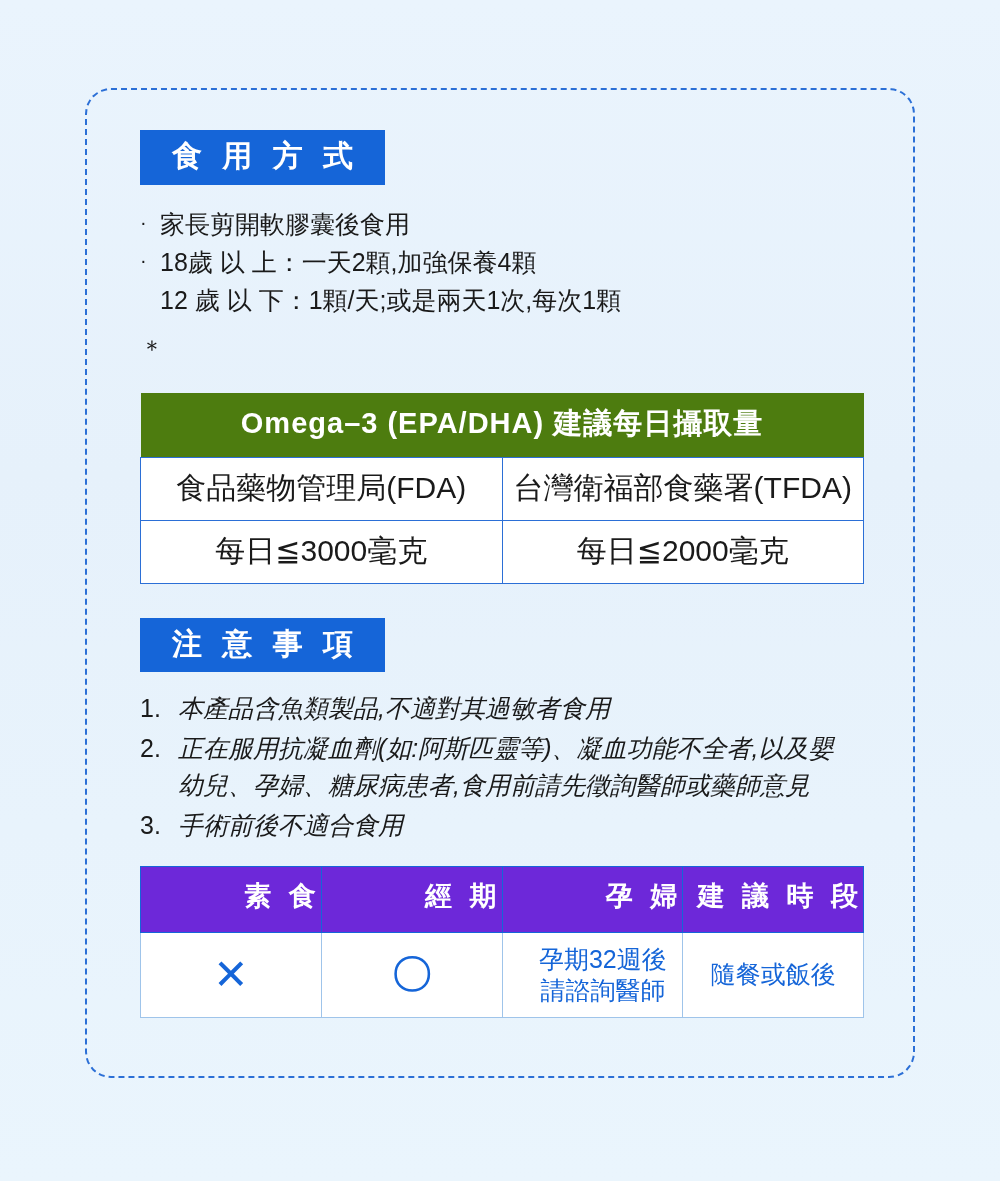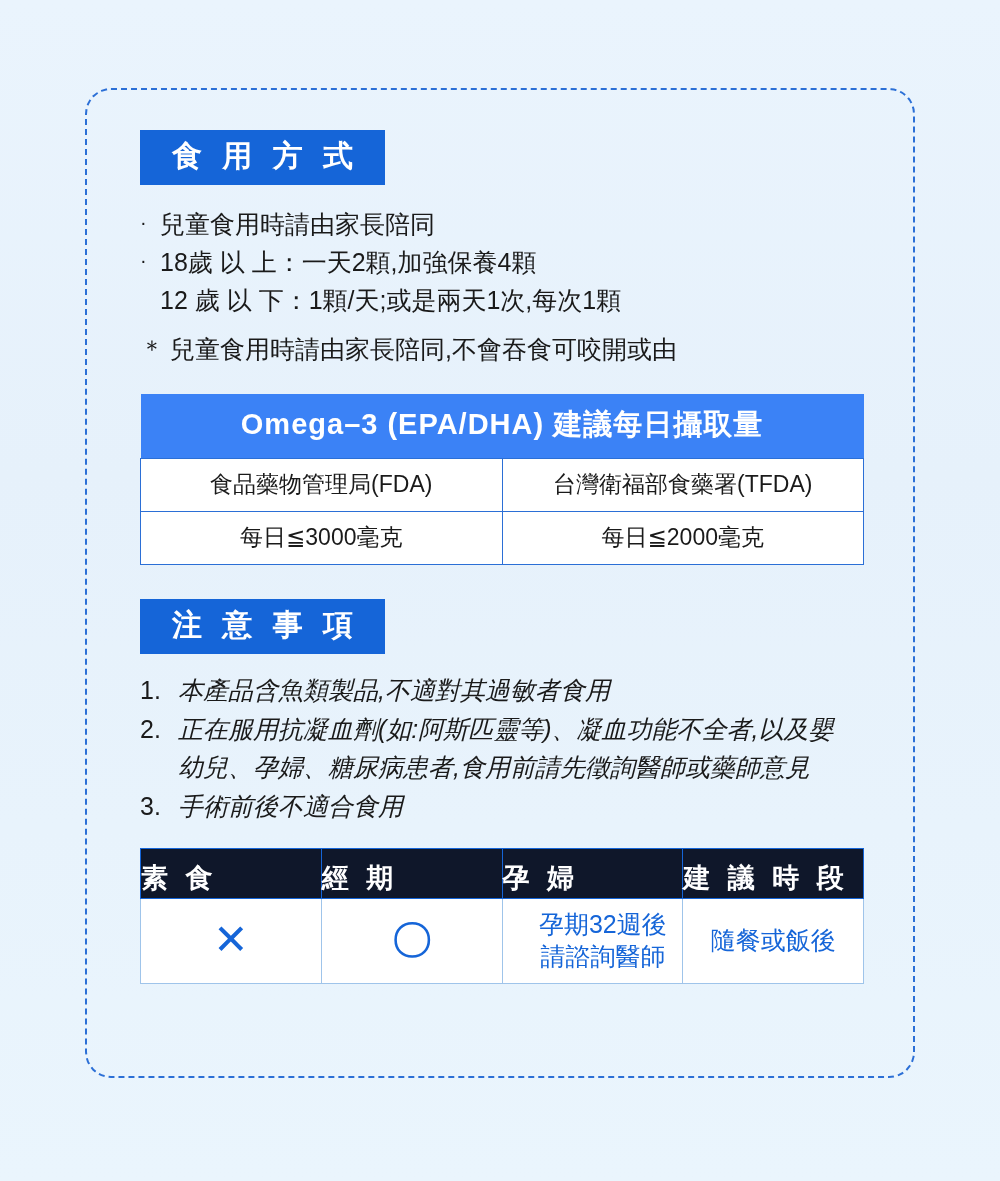--- a/index.html
+++ b/index.html
@@ -91,32 +91,32 @@
   .note-body .line2 { margin-left: 16px; }
 
   
   .omega-table {
     margin-top: 26px;
     width: 724px;
     border-collapse: collapse;
     table-layout: fixed;
   }
   .omega-table .hdr {
-    background: #3b82f6;
+    background: #4d7c0f;
     color: #fff;
     font-size: 29px;
     font-weight: bold;
     text-align: center;
     padding: 11px 0 13px;
     letter-spacing: 1px;
   }
   .omega-table td {
     border: 1px solid #2b6fd6;
     text-align: center;
-    font-size: 23px;
+    font-size: 30px;
     padding: 10px 0 11px;
     background: #ffffff;
     color: #1a1a1a;
   }
   .omega-table tr.hdr-row td {
     border: none;
   }
 
   
   .notice-title-wrap { margin-top: 34px; }
@@ -141,28 +141,28 @@
   .ol-text .cont { display: block; }
 
   
   .bottom-table {
     margin-top: 22px;
     width: 724px;
     border-collapse: collapse;
     table-layout: fixed;
   }
   .bottom-table th {
-    background: #0f172a;
+    background: #6d28d9;
     color: #ffffff;
     font-size: 27px;
     font-weight: bold;
     letter-spacing: 5px;
-    padding: 11px 0 2px;
+    padding: 11px 0 18px;
     border: 1px solid #1565d8;
-    text-align: left;
+    text-align: right;
   }
   .bottom-table td {
     background: #ffffff;
     border: 1px solid #9fc4ea;
     height: 82px;
     text-align: center;
     vertical-align: middle;
     font-size: 25px;
     color: #1565d8;
     line-height: 1.25;
@@ -185,34 +185,33 @@
   <div class="dashed-frame"></div>
 
   <div class="content">
 
     
     <div class="section-title">食 用 方 式</div>
 
     <ul class="bullet-list">
       <li>
         <span class="bullet-dot">·</span>
-        <span class="bullet-text">兒童食用時請由家長陪同</span>
+        <span class="bullet-text">家長剪開軟膠囊後食用</span>
       </li>
       <li>
         <span class="bullet-dot">·</span>
         <span class="bullet-text">18歲 以 上：一天2顆,加強保養4顆</span>
       </li>
     </ul>
 
     <div class="sub-line">12 歲 以 下：1顆/天;或是兩天1次,每次1顆</div>
 
     <div class="note-block">
       <span class="note-star">＊</span>
       <span class="note-body">
-        <span>兒童食用時請由家長陪同,不會吞食可咬開或由</span>
       </span>
     </div>
 
     
     <table class="omega-table">
       <tbody>
           <tr class="hdr-row">
         <td class="hdr" colspan="2">Omega–3 (EPA/DHA) 建議每日攝取量</td>
       </tr>
       <tr>

